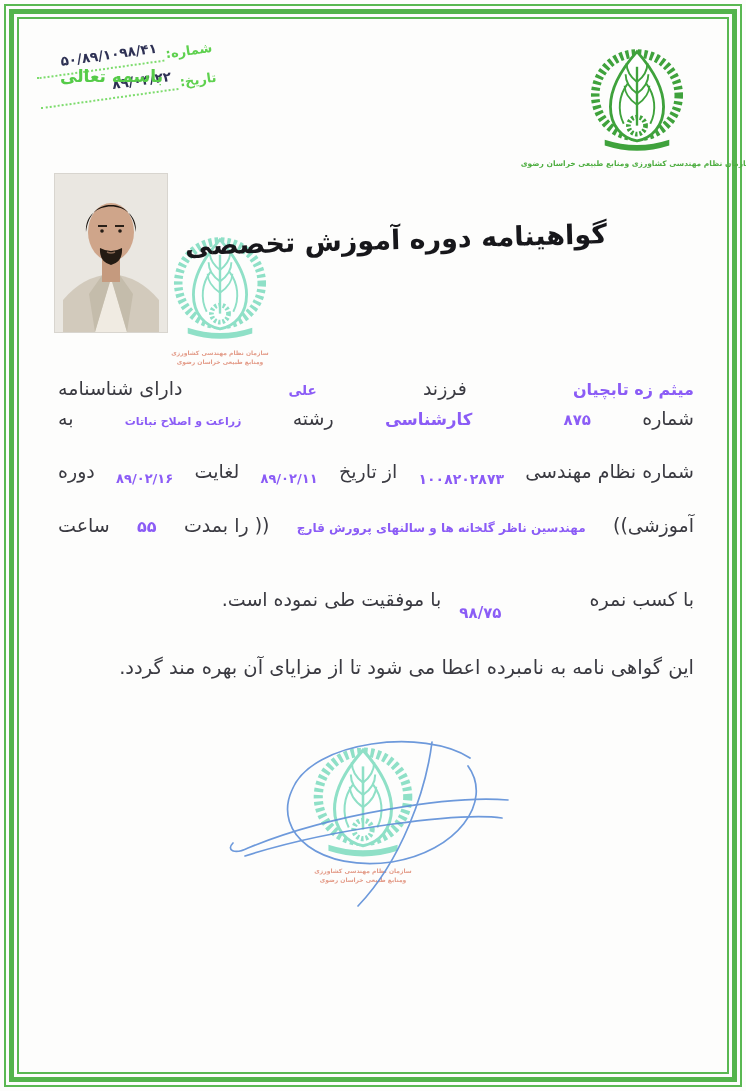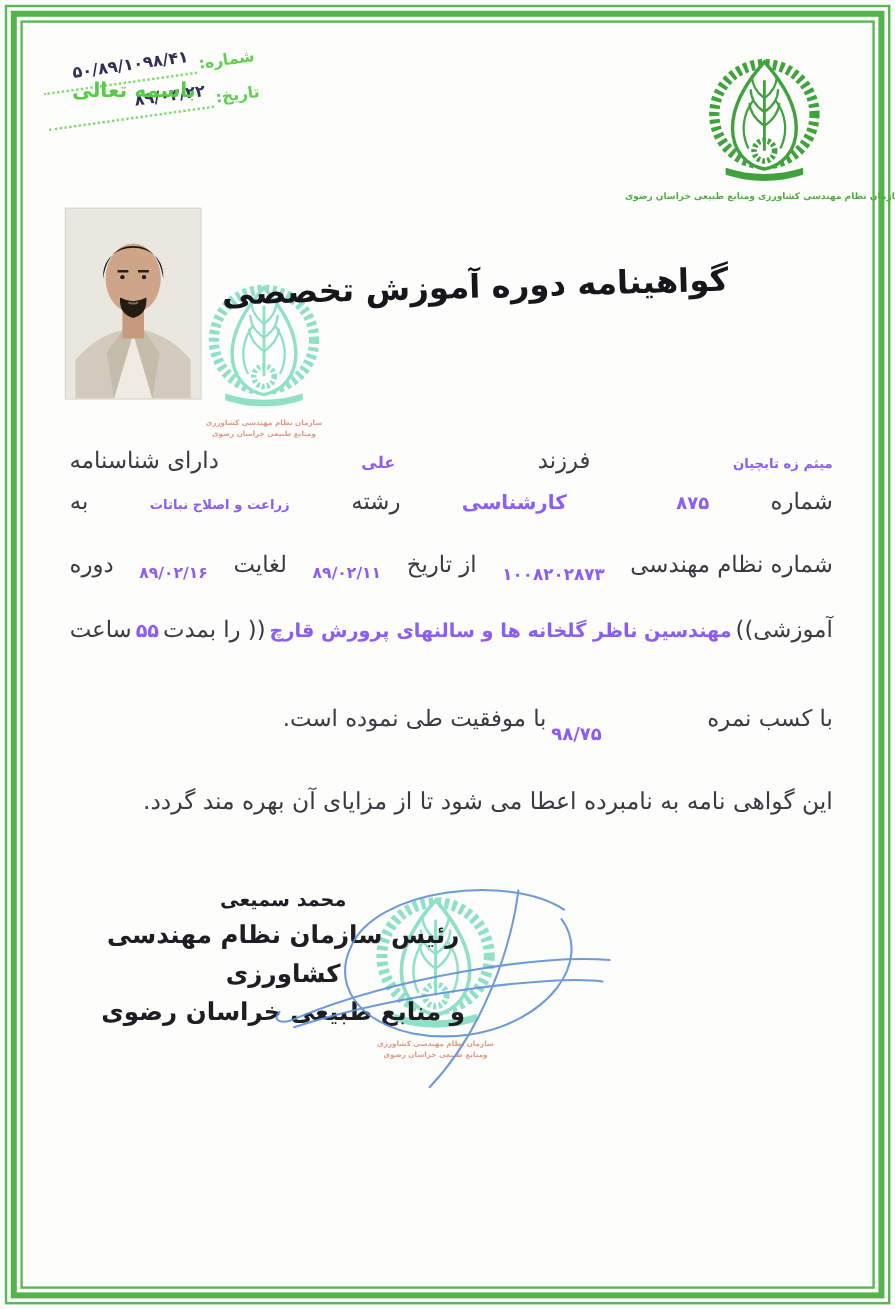--- a/index.html
+++ b/index.html
@@ -43,30 +43,30 @@
   .cert-title{position:absolute;left:180px;top:224px;width:432px;z-index:3;
     direction:rtl;text-align:center;font-size:27px;font-weight:bold;color:#17171b;
     transform:rotate(-1.6deg);white-space:nowrap;}
 
   
   .bline{position:absolute;left:58px;right:52px;direction:rtl;display:flex;
     justify-content:space-between;align-items:baseline;font-size:19px;color:#3a3a41;}
   .bline .v{font-weight:bold;color:#8b5cf6;white-space:nowrap;}
   .l1{top:352px;} .l2{top:407px;} .l3{top:460px;} .l4{top:514px;}
   .l5{top:588px;justify-content:flex-start;} .l6{top:656px;justify-content:flex-start;font-size:19.5px;}
-  .v-name{font-size:11px;margin-top:28px;}
+  .v-name{font-size:16px;margin-top:28px;}
   .v-father{font-size:13.5px;}
   .v-certno{font-size:15px;margin-left:40px;}
   .v-degree{font-size:16.5px;}
   .v-major{font-size:11px;text-align:center;}
   .v-license{font-size:14px;transform:translateY(6px);}
   .v-date{font-size:13px;transform:translateY(5px);letter-spacing:.5px;}
-  .v-course{font-size:16px;}
+  .v-course{font-size:12px;}
   .v-hours{font-size:16px;}
-  .v-score{font-size:15px;transform:translateY(12px);letter-spacing:.5px;margin-left:4px;margin-right:88px;}
+  .v-score{font-size:15px;transform:translateY(12px);letter-spacing:.5px;margin-left:18px;margin-right:88px;}
 
   
   .sig-block{position:absolute;left:40px;top:740px;width:392px;z-index:3;
     direction:rtl;text-align:center;color:#1d1d22;}
   .sig-name{font-size:16px;font-weight:bold;margin-bottom:5px;}
   .sig-title{font-size:20.5px;font-weight:bold;line-height:1.55;}
 
   .ink{position:absolute;left:200px;top:718px;z-index:4;pointer-events:none;}
 </style>
 </head>
@@ -189,25 +189,20 @@
   </div>
 
   <div class="stamp stamp2">
     <svg width="126" height="120" viewBox="0 0 120 118" style="color:#74d9ba">
       <use href="#emblem"></use>
     </svg>
     <div class="stamp-text">سازمان نظام مهندسی کشاورزی</div>
     <div class="stamp-text">ومنابع طبیعی خراسان رضوی</div>
   </div>
 
-  <div class="sig-block">
-    <div class="sig-name">محمد سمیعی</div>
-    <div class="sig-title">رئیس سازمان نظام مهندسی کشاورزی</div>
-    <div class="sig-title">و منابع طبیعی خراسان رضوی</div>
-  </div>
 
   <svg class="ink" width="330" height="205" viewBox="0 0 330 205">
     <g fill="none" stroke="#5e8fd8" stroke-width="1.7" stroke-linecap="round" opacity="0.9">
       <path d="M270,40 C225,10 112,22 92,72 C72,116 122,154 192,144 C256,134 294,84 268,48"></path>
       <path d="M232,24 C226,72 202,142 158,188"></path>
       <path d="M33,125 C26,132 34,137 48,130 C130,96 252,77 308,82"></path>
       <path d="M45,138 C132,110 262,94 302,100"></path>
     </g>
   </svg>
 

